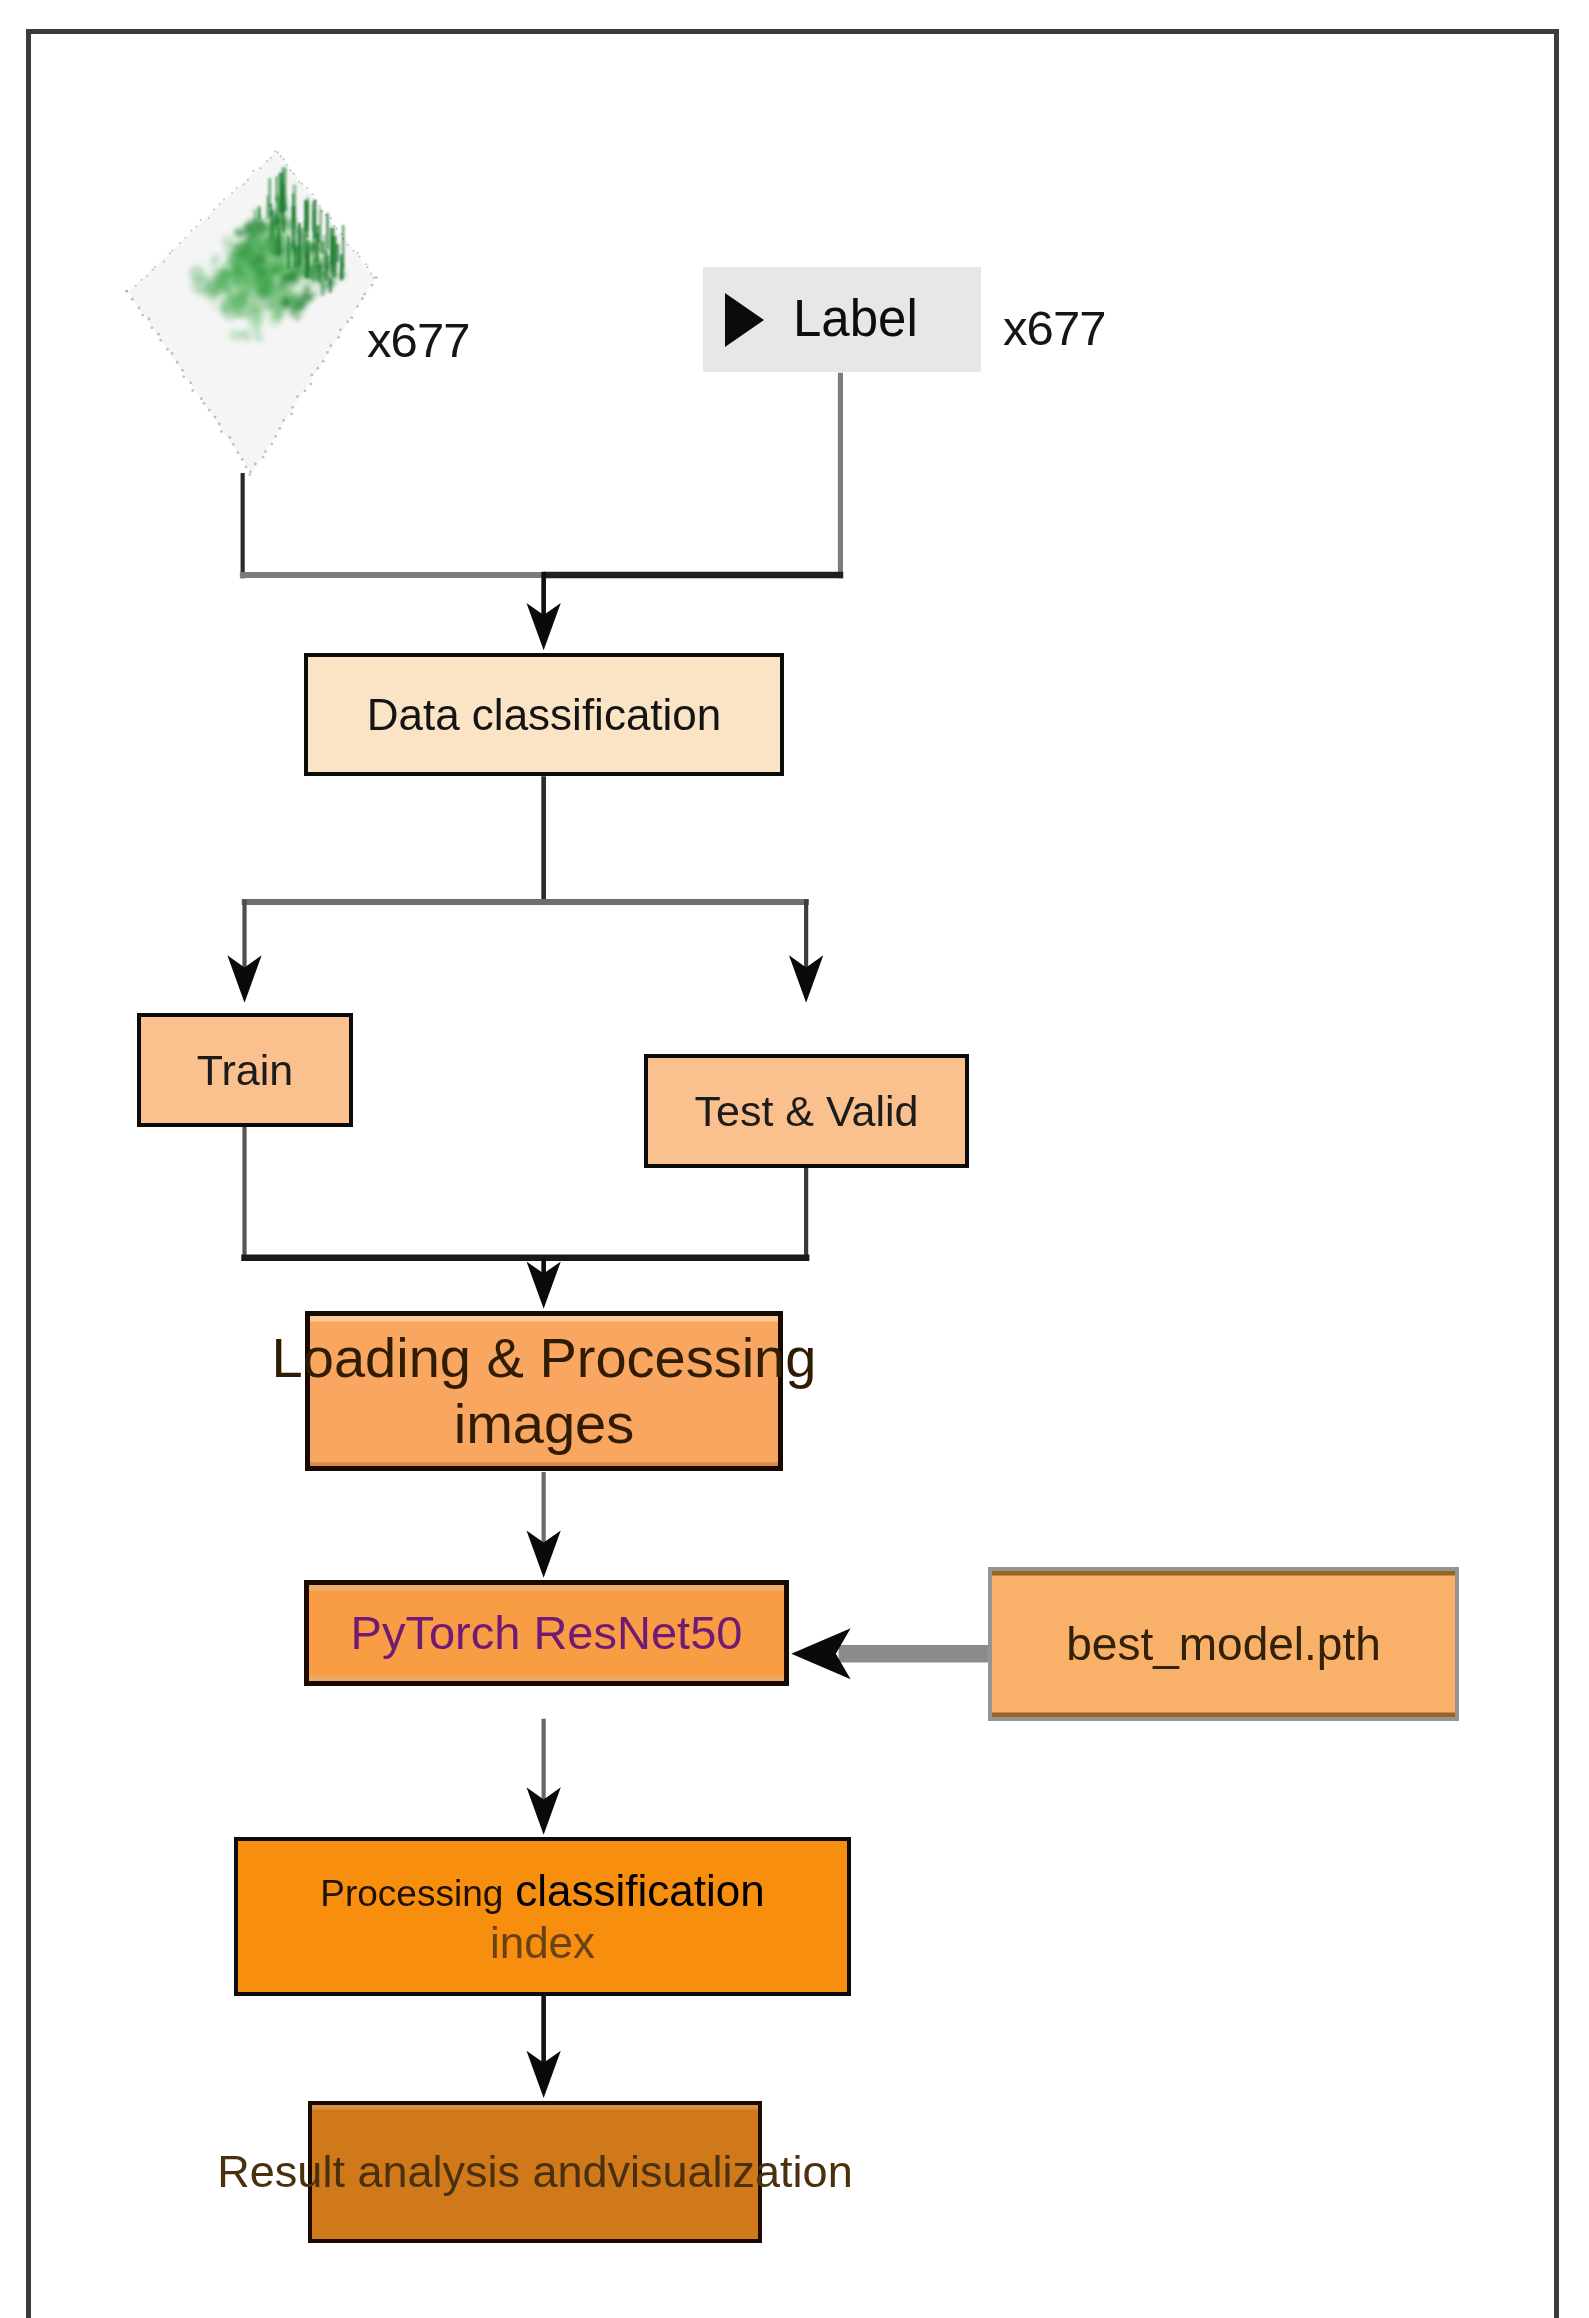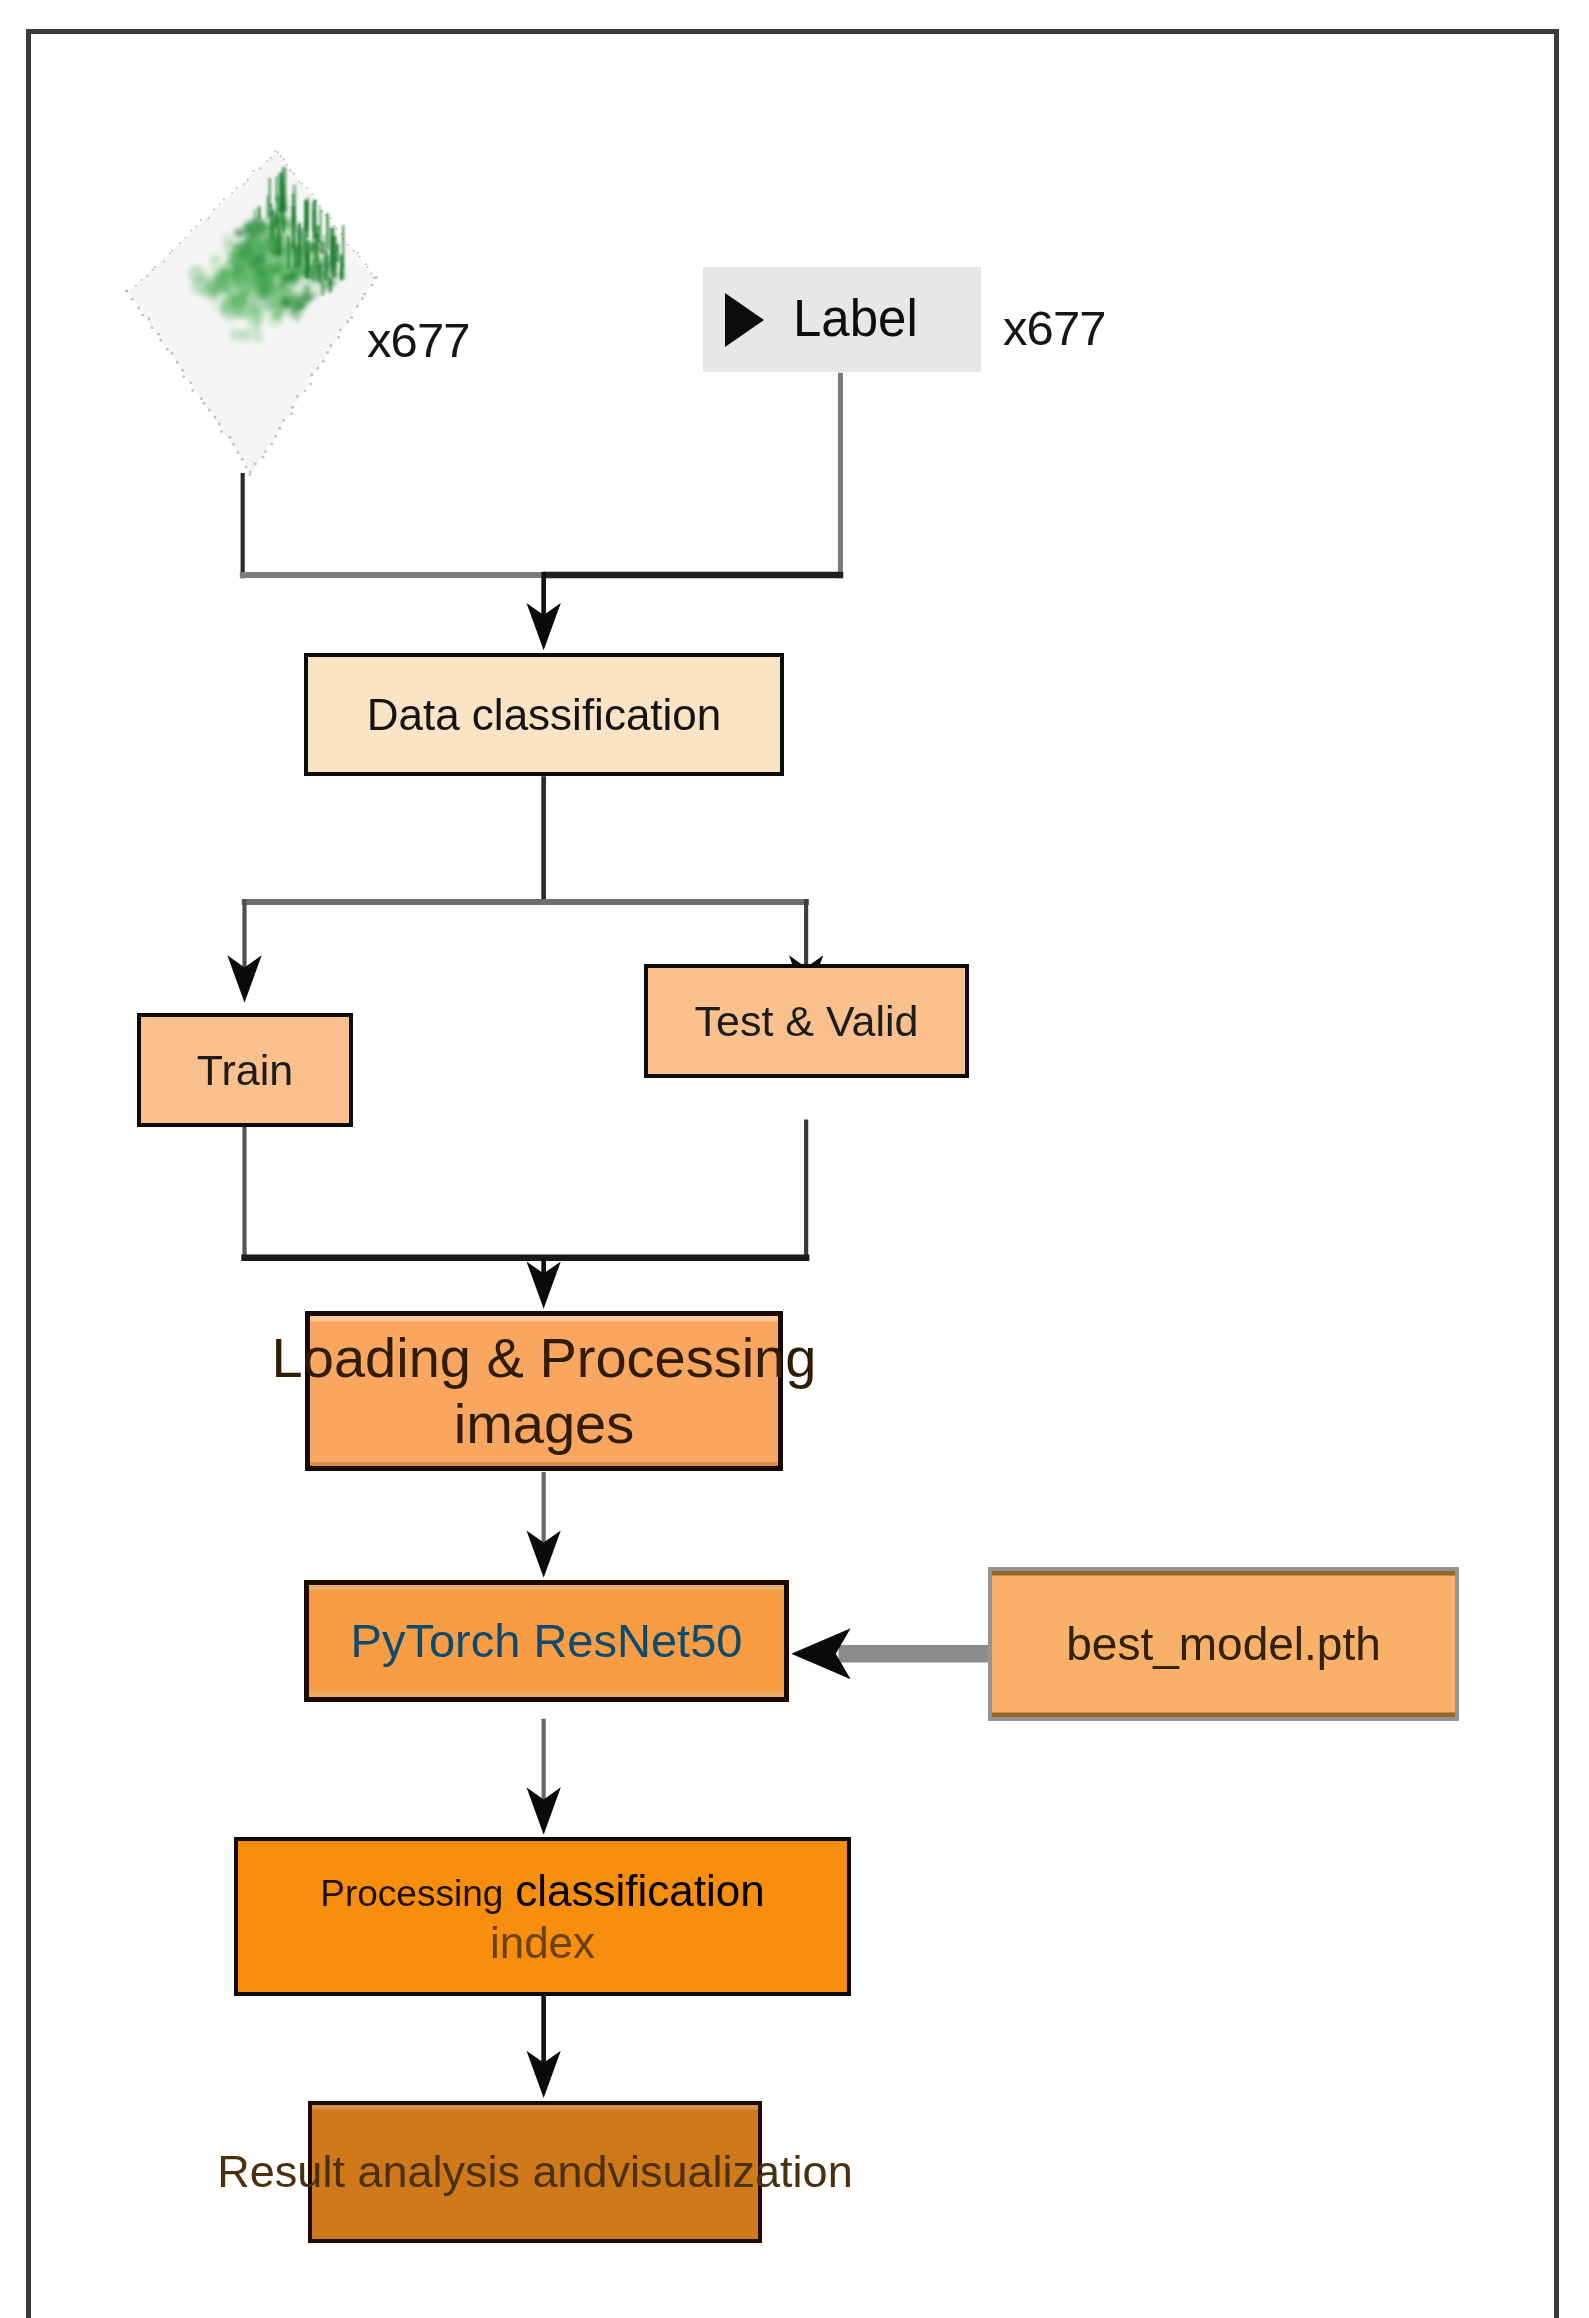--- a/index.html
+++ b/index.html
@@ -43,35 +43,35 @@
     left:304px;top:653px;width:480px;height:123px;
     background:var(--data_bg,#fbe3c6);border:4.6px solid #0c0c0c;
     font-size:44px;color:#141414;
   }
   .train-box{
     left:137px;top:1005px;width:216px;height:114px;
     background:var(--split_bg,#fac08d);border:4.2px solid #0c0c0c;
     font-size:43px;color:#1c1c1c;margin-top:8px;
   }
   .test-box{
-    left:644px;top:964px;width:325px;height:114px;
+    left:644px;top:1054px;width:325px;height:114px;
     background:var(--split_bg,#fac08d);border:4.2px solid #0c0c0c;
     font-size:43px;color:#1c1c1c;
   }
   .loading-box{
     left:305px;top:1311px;width:478px;height:160px;
     background:var(--loading_bg,#f8a660);border:5.1px solid #170b00;
     box-shadow:inset 0 5.6px 0 rgba(255,230,195,.55), inset 0 -3.7px 0 rgba(110,60,10,.25);
     font-size:56px;color:#2f1c03;flex-direction:column;
   }
   .pytorch-box{
-    left:304px;top:1580px;width:485px;height:122px;
+    left:304px;top:1580px;width:485px;height:106px;
     background:var(--pytorch_bg,#f89d43);border:5.6px solid #1a0a00;
     box-shadow:inset 0 5.6px 0 rgba(230,180,120,.8), inset 0 -5.6px 0 rgba(230,180,120,.6);
-    font-size:47px;color:#0c4a6e;
+    font-size:47px;color:#701a75;
   }
   .best-box{
     left:988px;top:1567px;width:471px;height:154px;
     background:var(--best_bg,#f9b169);border:4.6px solid #949494;
     box-shadow:inset 0 4.6px 0 #9a6426, inset 0 -4.6px 0 #9a6426;
     font-size:46px;color:#33210a;
   }
   .computing-box{
     left:234px;top:1837px;width:617px;height:159px;
     background:var(--computing_bg,#f88e0e);border:4.6px solid #0c0c0c;

